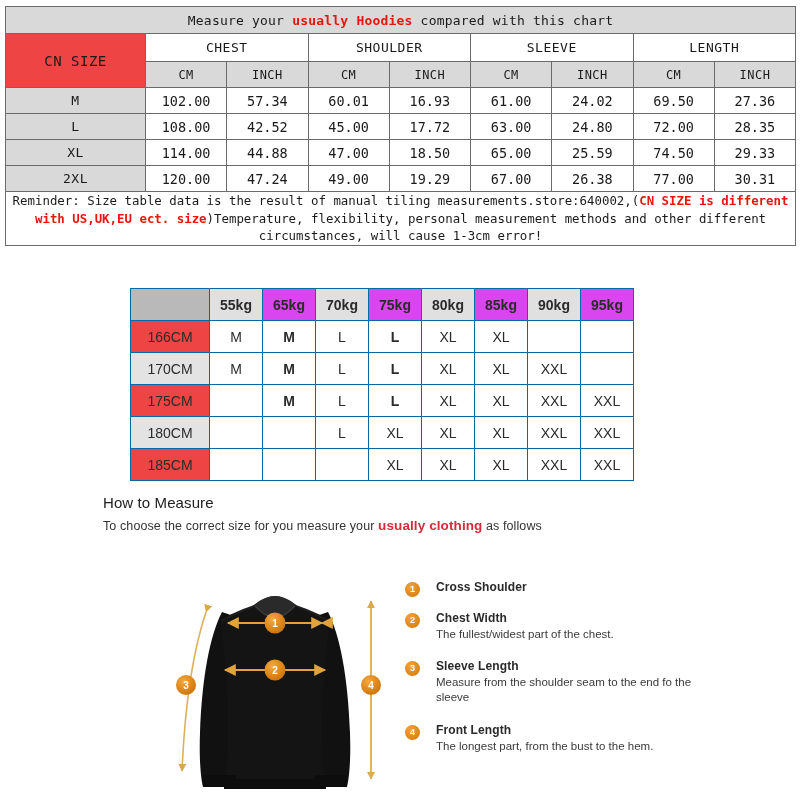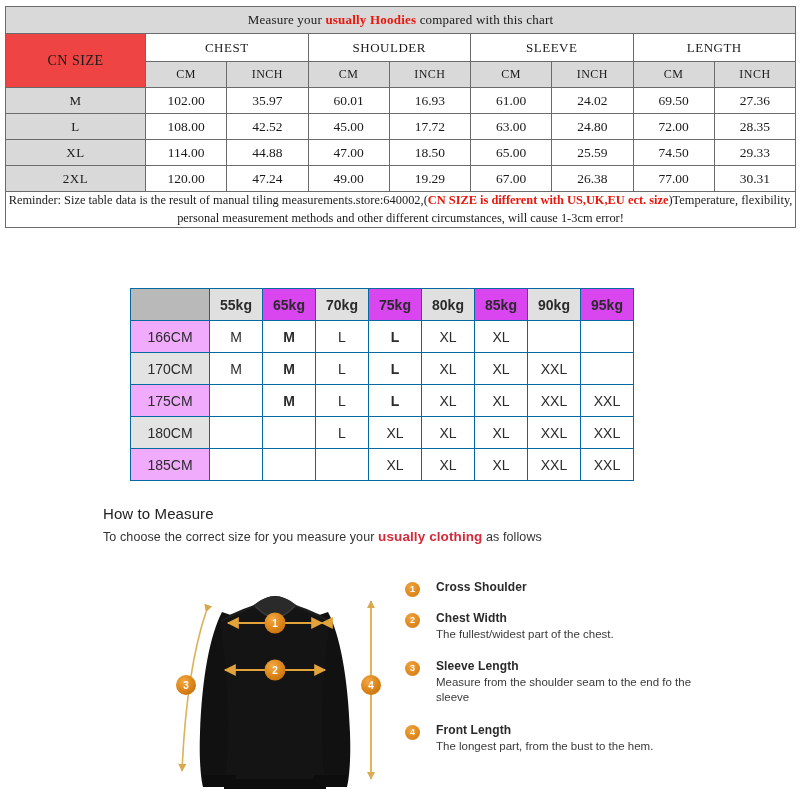--- a/index.html
+++ b/index.html
@@ -27,21 +27,20 @@
     width: 790px;
     table-layout: fixed;
     font-family: "DejaVu Sans Mono", monospace;
   }
   table.sizechart td, table.sizechart th {
     border: 1px solid #6b6b6b;
     text-align: center;
     font-weight: normal;
     color: #1a1a1a;
     padding: 0;
-    font-family: Liberation Serif, serif;
   }
   .sc-title {
     background: #d9d9d9;
     height: 26px;
     font-size: 13px;
     letter-spacing: .2px;
   }
   .sc-title .hl { color: #e8160c; font-weight: bold; }
   .cn-size-cell {
     background: #ef4444;
@@ -105,41 +104,41 @@
   }
   td.wh-corner { background: #b9b9b9; border-color: #9a9a9a; }
   td.wh-colhead {
     background: #e0e0e0;
     font-weight: bold;
     font-size: 14px;
     color: #222;
   }
   td.wh-colhead.alt { background: #d946ef; }
   td.wh-rowhead {
-    background: #f0abfc;
+    background: #ef4444;
     font-weight: normal;
     font-size: 14px;
     color: #333;
   }
   td.wh-rowhead.alt { background: #e3e3e3; text-align: center; }
   td.wh-val { background: #ffffff; }
   td.wh-val.bold { font-weight: bold; }
   td.wh-nb { border-left-color: #ffffff; }
 
   
   #howto {
     position: absolute;
     left: 103px;
     top: 494px;
     width: 620px;
   }
   #howto .h1 {
     font-size: 15px;
     color: #222;
-    margin: 11px 0 7px 0;
+    margin: 0 0 7px 0;
     letter-spacing: .1px;
   }
   #howto .sub {
     font-size: 12.5px;
     color: #333;
     letter-spacing: .1px;
   }
   #howto .sub .hl {
     color: #d42b3a;
     font-weight: bold;
@@ -217,21 +216,21 @@
         <td class="unit-head">INCH</td>
         <td class="unit-head">CM</td>
         <td class="unit-head">INCH</td>
         <td class="unit-head">CM</td>
         <td class="unit-head">INCH</td>
       </tr>
 
       <tr>
         <td class="sc-rowhead">M</td>
         <td class="sc-cell">102.00</td>
-        <td class="sc-cell">35.97</td>
+        <td class="sc-cell">57.34</td>
         <td class="sc-cell">60.01</td>
         <td class="sc-cell">16.93</td>
         <td class="sc-cell">61.00</td>
         <td class="sc-cell">24.02</td>
         <td class="sc-cell">69.50</td>
         <td class="sc-cell">27.36</td>
       </tr>
       <tr>
         <td class="sc-rowhead">L</td>
         <td class="sc-cell">108.00</td>

